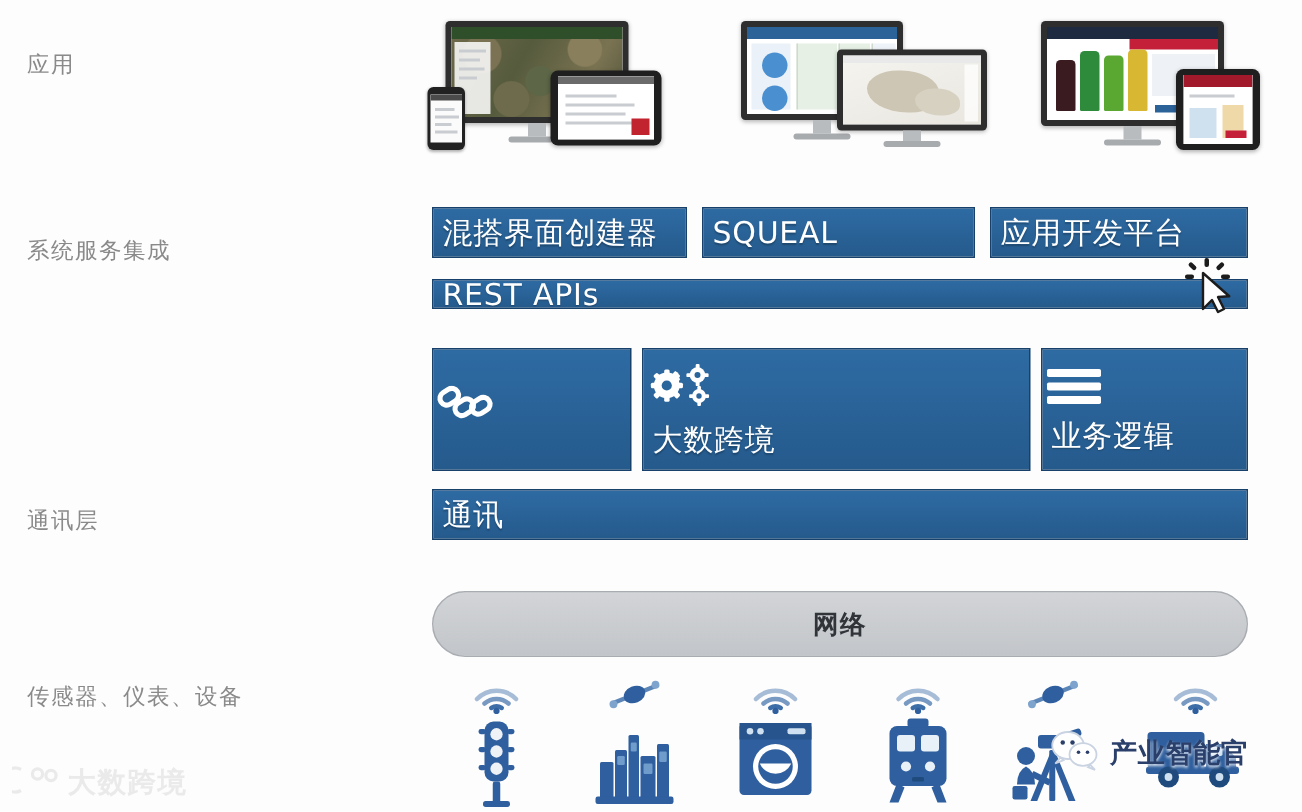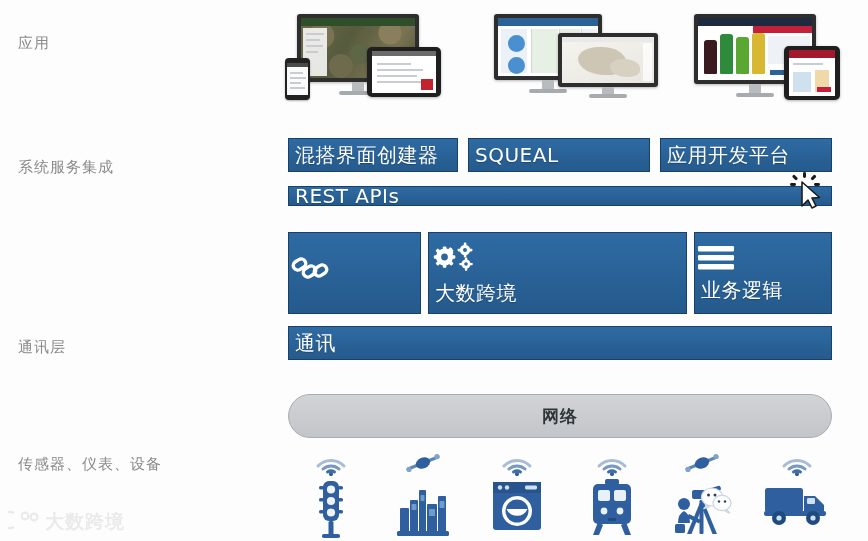--- a/index.html
+++ b/index.html
@@ -659,20 +659,21 @@
       <ellipse cx="22" cy="17" rx="9" ry="7.6" fill="#ffffff" stroke="#c9d3e2" stroke-width="1.2"></ellipse>
       <path d="M27 24 l3 3.2 -4.6 -1.8z" fill="#ffffff" stroke="#c9d3e2" stroke-width="1.2"></path>
       <g fill="#2b3f6b">
         <circle cx="8.5" cy="9" r="1.5"></circle>
         <circle cx="15" cy="9" r="1.5"></circle>
         <circle cx="19" cy="15.5" r="1.2"></circle>
         <circle cx="25" cy="15.5" r="1.2"></circle>
       </g>
     </svg>
   </span>
+  <span class="wm-text">产业智能官</span>
 </div>
 
 <div id="mouse-cursor">
   <svg width="34" height="38" viewBox="0 0 34 38">
     <g fill="#1c1c1c">
       <rect x="13" y="0" width="3" height="6" rx="1.4"></rect>
       <rect x="0" y="11" width="6" height="3" rx="1.4"></rect>
       <rect x="24" y="11" width="6" height="3" rx="1.4"></rect>
       <rect x="3.5" y="2.5" width="3" height="6" rx="1.4" transform="rotate(-45 5 5.5)"></rect>
       <rect x="22" y="2.5" width="3" height="6" rx="1.4" transform="rotate(45 23.5 5.5)"></rect>

